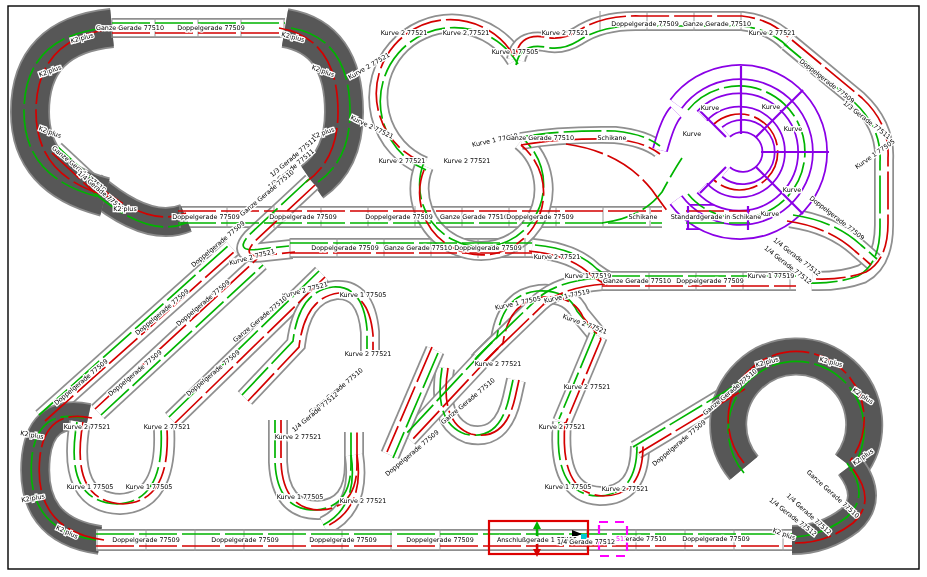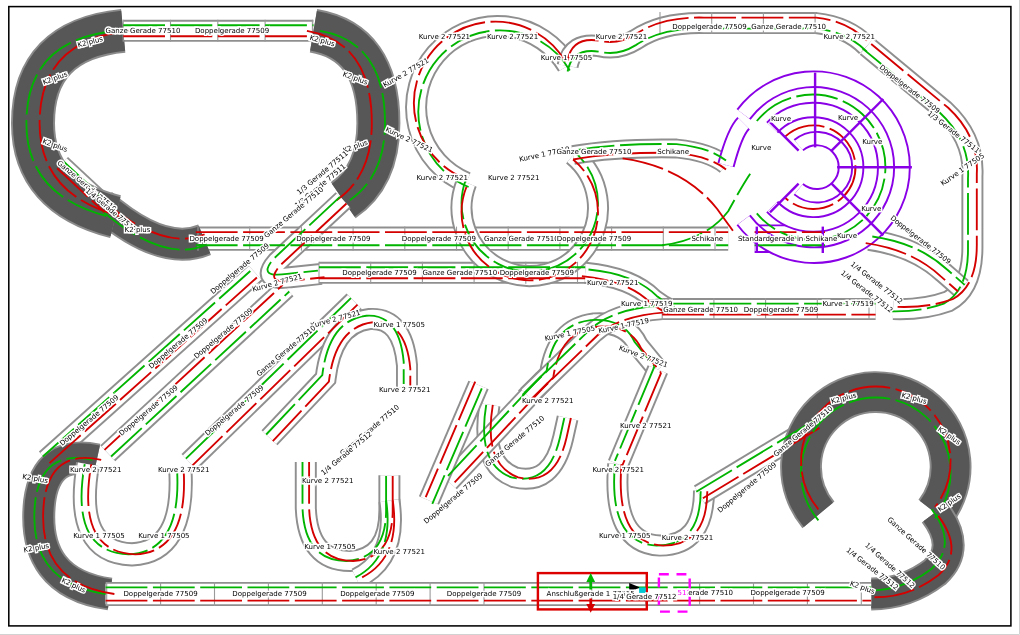--- a/index.html
+++ b/index.html
@@ -1,16 +1,16 @@
 <!DOCTYPE html>
 <html><head>
 <meta charset="utf-8">
 <style>
   html,body{margin:0;padding:0;background:#fff;}
-  #stage{position:relative;width:927px;height:577px;background:#737373;overflow:hidden;
+  #stage{position:relative;width:927px;height:577px;background:#fde047;overflow:hidden;
          font-family:"DejaVu Sans","Liberation Sans",sans-serif;}
   svg{position:absolute;left:0;top:0;}
 </style>
 </head>
 <body>
 
 <div id="stage">
   <svg id="plan" width="927" height="577" viewBox="0 0 927 577">
       <rect x="0" y="0" width="927" height="577" fill="#ffffff"></rect>
       <rect x="8" y="6" width="911" height="563" fill="none" stroke="#000000" stroke-width="1.4"></rect>

